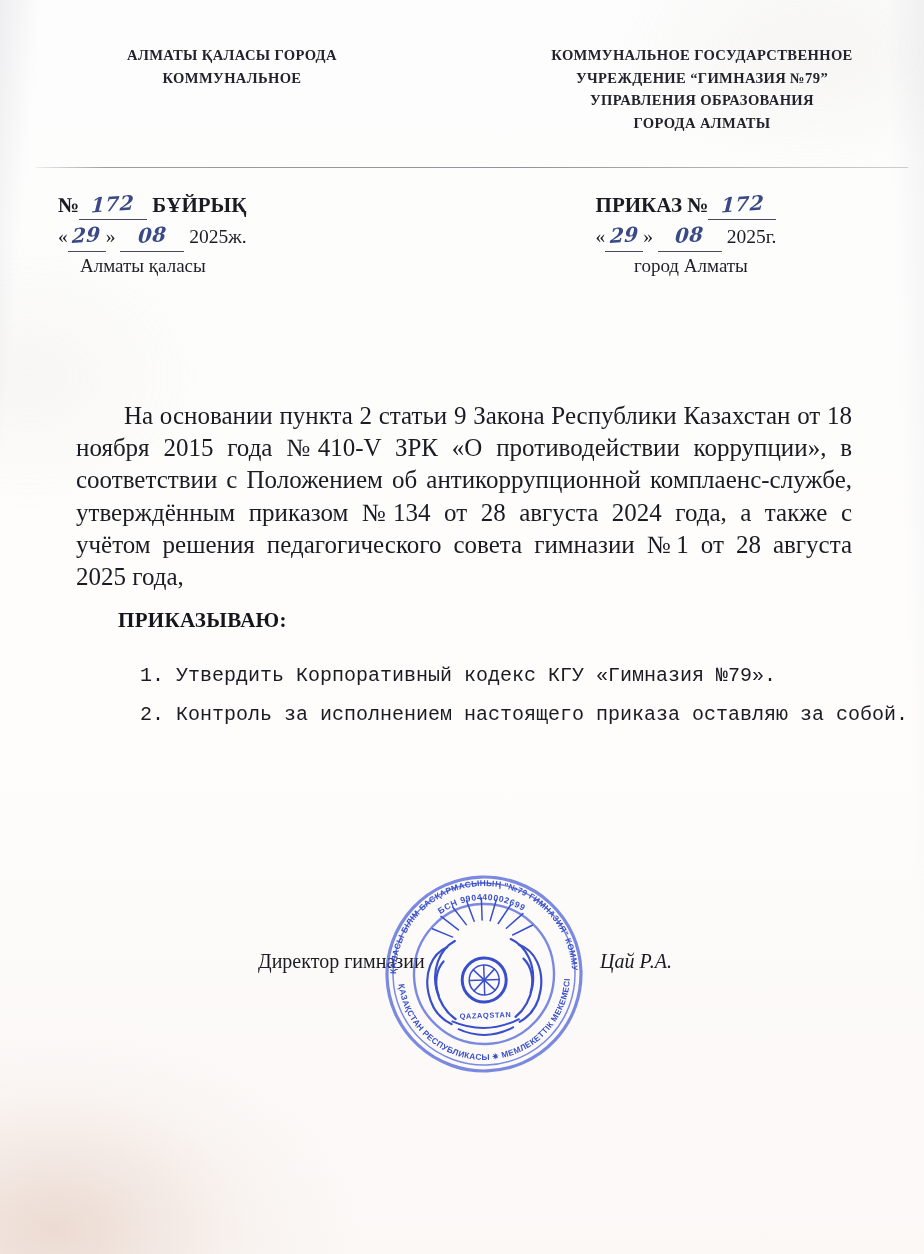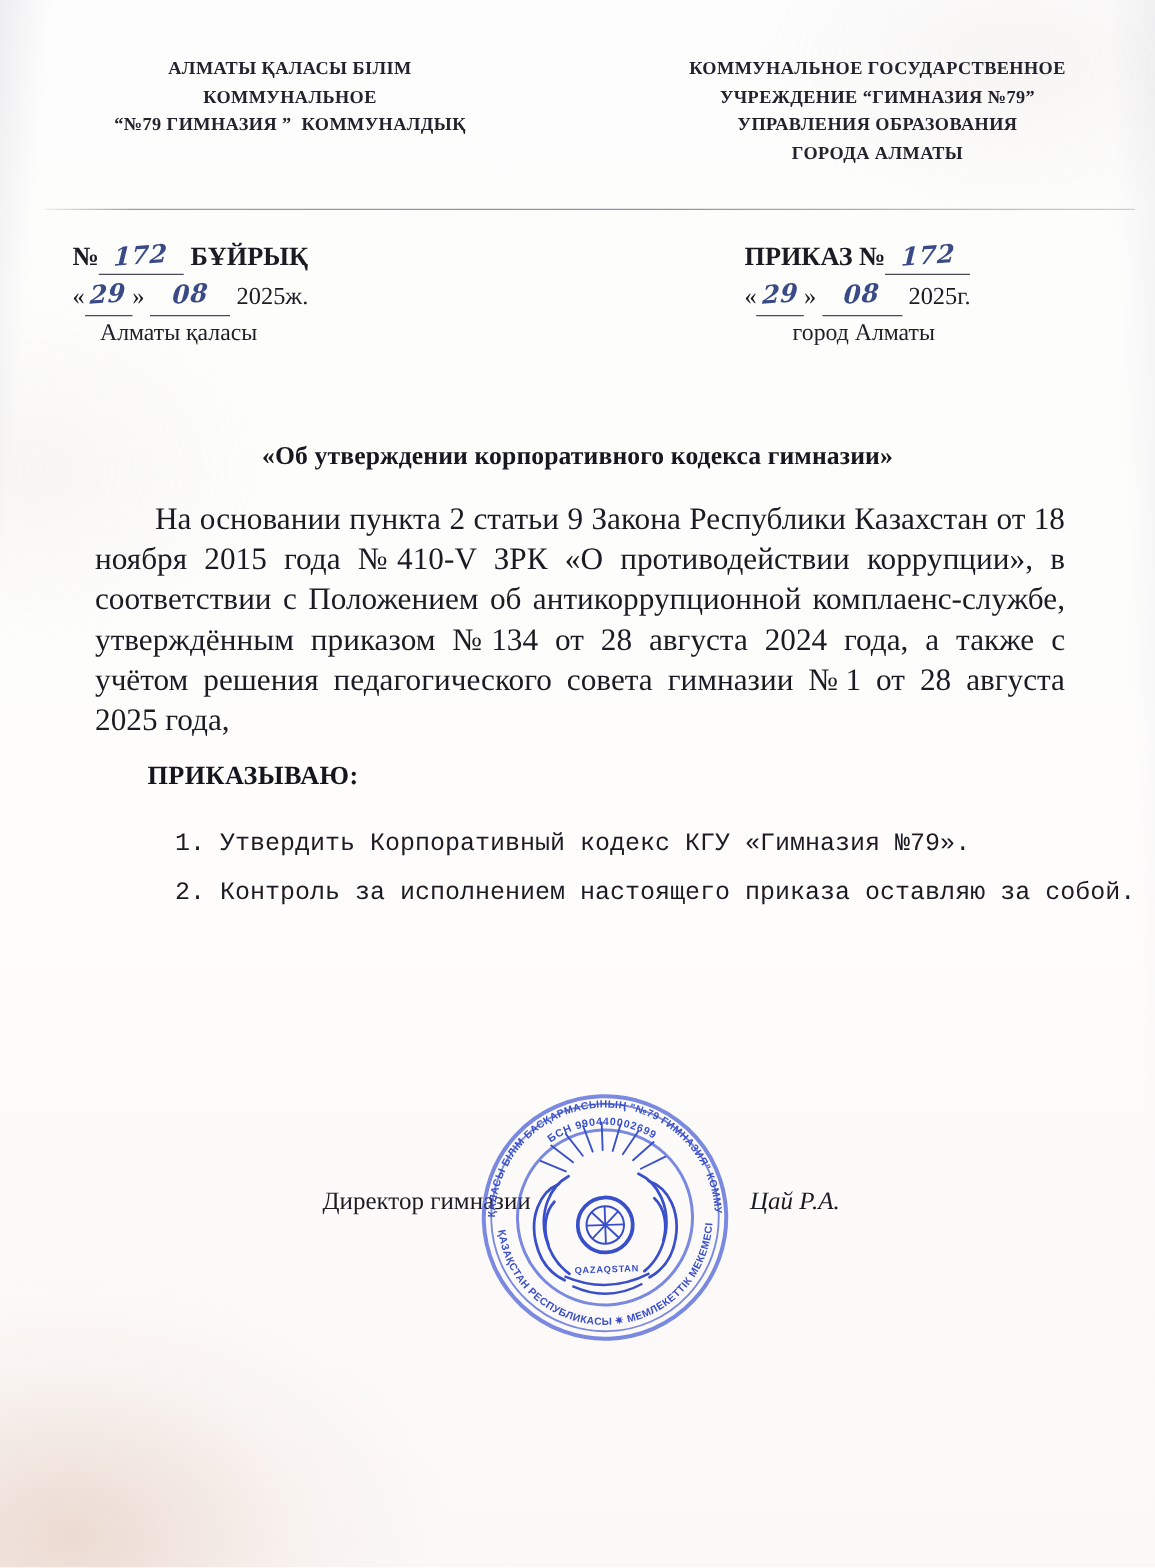--- a/index.html
+++ b/index.html
@@ -203,23 +203,22 @@
   .stamp svg { display: block; width: 212px; height: 212px; }
 </style>
 </head>
 <body>
 
 <div class="page">
   <div class="paper-noise"></div>
 
   <div class="header">
     <div class="header-block header-left">
-      <span class="header-line">АЛМАТЫ ҚАЛАСЫ БІЛІМ</span>
+      <span class="header-line">АЛМАТЫ ҚАЛАСЫ ГОРОДА</span>
       <span class="header-line">КОММУНАЛЬНОЕ</span>
-      <span class="header-line">“№79 ГИМНАЗИЯ ”  КОММУНАЛДЫҚ</span>
     </div>
     <div class="header-block header-right">
       <span class="header-line">КОММУНАЛЬНОЕ ГОСУДАРСТВЕННОЕ</span>
       <span class="header-line">УЧРЕЖДЕНИЕ “ГИМНАЗИЯ №79”</span>
       <span class="header-line">УПРАВЛЕНИЯ ОБРАЗОВАНИЯ</span>
       <span class="header-line">ГОРОДА АЛМАТЫ</span>
     </div>
   </div>
 
   <div class="rule"></div>
@@ -245,21 +244,20 @@
       </div>
       <div class="num-line-2">
         <span>«</span><span class="blank blank-day"><span class="hw">29</span></span><span>»</span>
         <span class="blank blank-mon"><span class="hw">08</span></span>
         <span>2025г.</span>
       </div>
       <div class="num-line-3">город Алматы</div>
     </div>
   </div>
 
-  <div class="doc-title">«Об утверждении корпоративного кодекса гимназии»</div>
 
   <div class="body-text">На основании пункта 2 статьи 9 Закона Республики Казахстан от 18 ноября 2015 года №410-V ЗРК «О противодействии коррупции», в соответствии с Положением об антикоррупционной комплаенс-службе, утверждённым приказом №134 от 28 августа 2024 года, а также с учётом решения педагогического совета гимназии №1 от 28 августа 2025 года,</div>
 
   <div class="order-word">ПРИКАЗЫВАЮ:</div>
   <div class="item item-1">1. Утвердить Корпоративный кодекс КГУ «Гимназия №79».</div>
   <div class="item item-2">2. Контроль за исполнением настоящего приказа оставляю за собой.</div>
 
   <div class="sign-row">
     <div class="sign-role">Директор гимназии</div>
     <div class="sign-name">Цай Р.А.</div>

